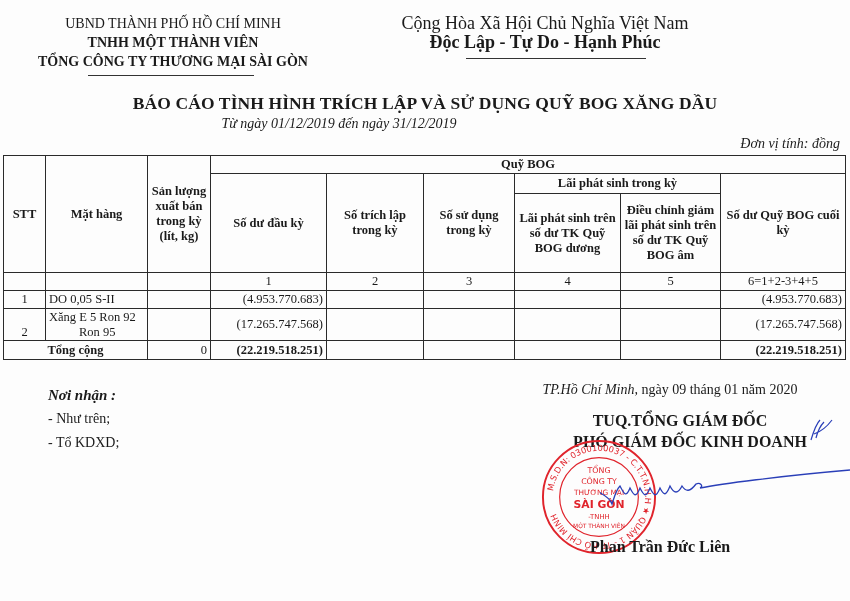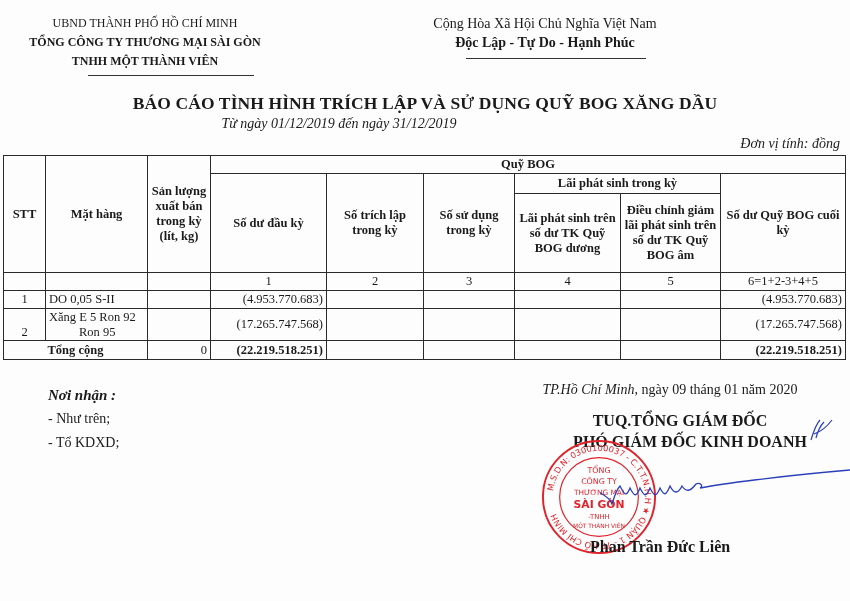--- a/index.html
+++ b/index.html
@@ -4,22 +4,22 @@
 <style>
   html, body { margin:0; padding:0; }
   body {
     width:850px; height:601px; background:#fdfdfd; position:relative; overflow:hidden;
     font-family:"Liberation Serif", "DejaVu Serif", serif; color:#1a1a1a;
   }
   .abs { position:absolute; }
   .center { text-align:center; }
   .bold { font-weight:bold; }
   .ital { font-style:italic; }
-  .hdr-left { left:0; width:290px; top:14px; font-size:12px; line-height:19px; }
-  .hdr-right { left:400px; width:290px; top:14px; font-size:14px; line-height:19px; }
+  .hdr-left { left:0; width:290px; top:14px; font-size:14px; line-height:19px;padding-left:28px; }
+  .hdr-right { left:400px; width:290px; top:14px; font-size:18px; line-height:19px; }
   .rule { height:1px; background:#333; position:absolute; }
   .title { left:0; width:850px; top:93px; font-size:17.5px; font-weight:bold; text-align:center; letter-spacing:0.1px; }
   .subtitle { left:0; width:678px; top:116px; font-size:14px; font-style:italic; text-align:center; }
   .unit { right:10px; top:136px; font-size:14px; font-style:italic; }
 
   table.report {
     position:absolute; left:3px; top:155px; border-collapse:collapse;
     font-size:12.5px; table-layout:fixed; width:842px;
   }
   table.report td, table.report th {
@@ -41,22 +41,22 @@
   .sign .t2 { font-weight:bold; font-size:16px; line-height:21px; padding-left:70px;}
   .signer { left:590px; top:538px; font-size:16px; font-weight:bold; }
   .stamp { left:540px; top:438px; width:118px; height:118px; }
   .sigline { left:600px; top:468px; width:250px; height:40px; }
 </style>
 </head>
 <body>
 
 <div class="abs hdr-left center">
   <div>UBND THÀNH PHỐ HỒ CHÍ MINH</div>
+  <div class="bold">TNHH MỘT THÀNH VIÊN</div>
   <div class="bold">TỔNG CÔNG TY THƯƠNG MẠI SÀI GÒN</div>
-  <div class="bold">TNHH MỘT THÀNH VIÊN</div>
 </div>
 <div class="rule" style="left:88px; top:75px; width:166px;"></div>
 
 <div class="abs hdr-right center">
   <div>Cộng Hòa Xã Hội Chủ Nghĩa Việt Nam</div>
   <div class="bold">Độc Lập - Tự Do - Hạnh Phúc</div>
 </div>
 <div class="rule" style="left:466px; top:58px; width:180px;"></div>
 
 <div class="abs title">BÁO CÁO TÌNH HÌNH TRÍCH LẬP VÀ SỬ DỤNG QUỸ BOG XĂNG DẦU</div>

